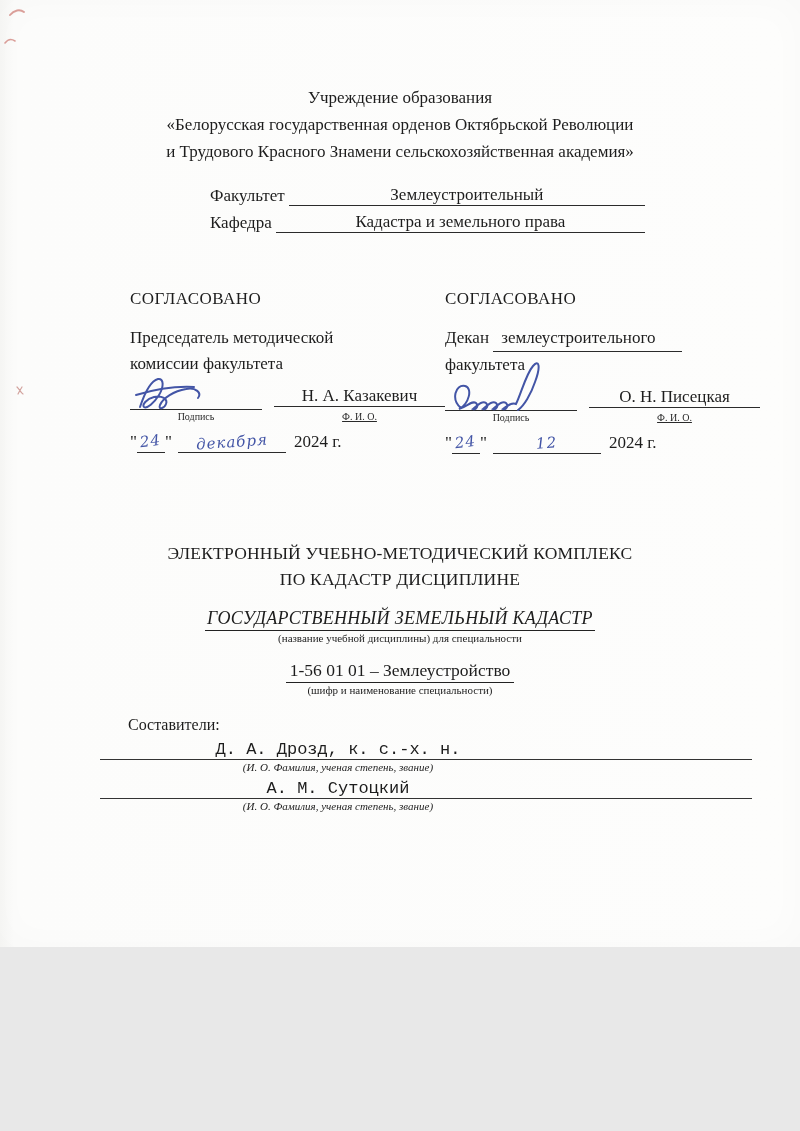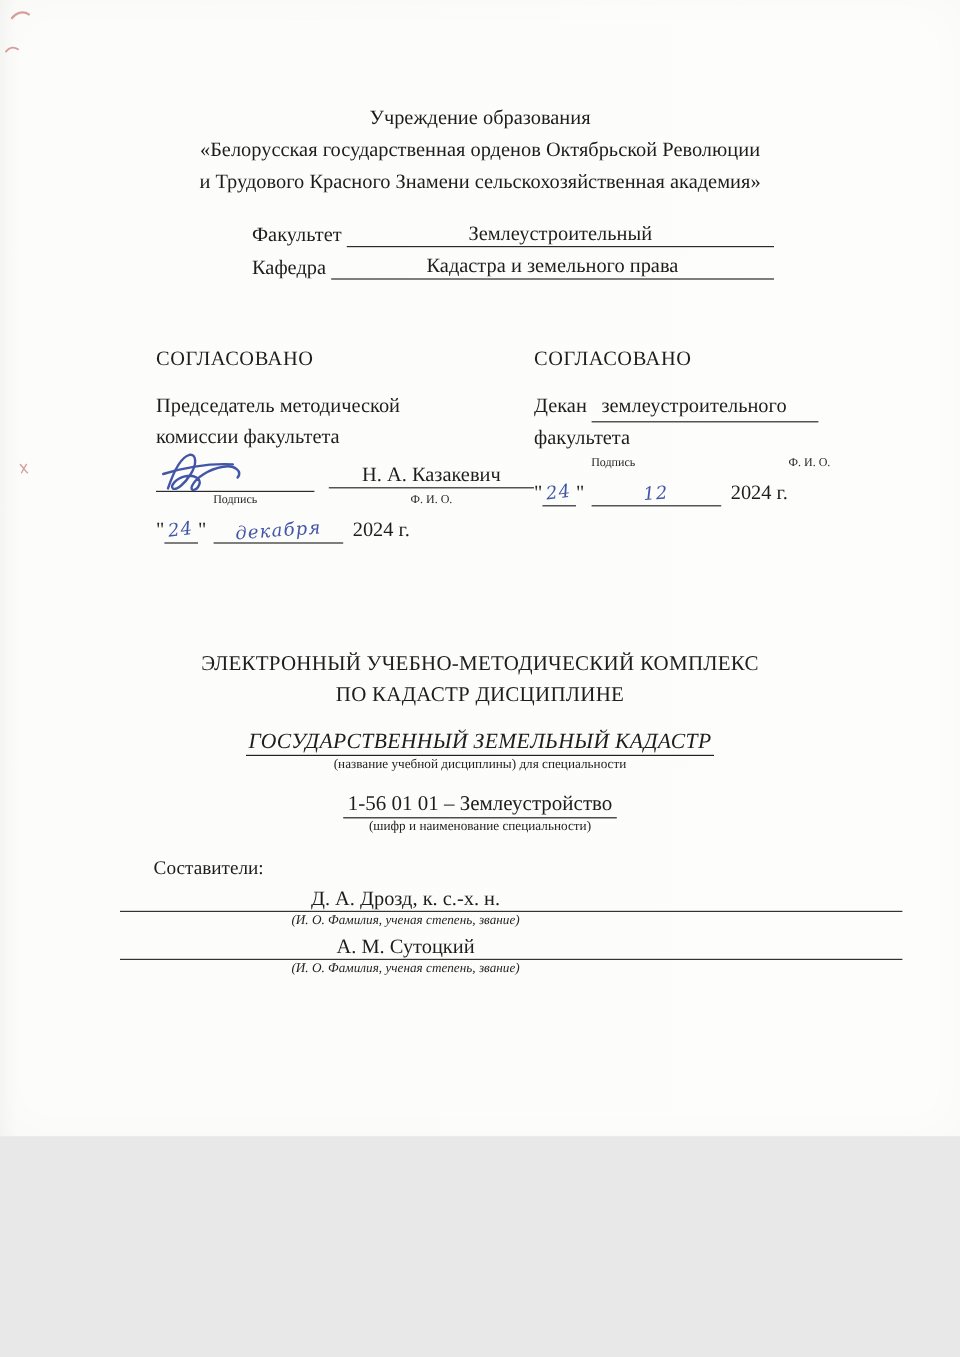--- a/index.html
+++ b/index.html
@@ -26,21 +26,21 @@
   .col.right{margin-left:0;}
   .agreed{letter-spacing:.5px;margin-bottom:16px;}
   .role{line-height:26px;}
   .dean-value{display:inline-block;border-bottom:1.3px solid #2b2b2b;padding:0 26px 0 8px;}
   .sigrow{display:flex;align-items:center;margin-top:6px;height:26px;}
   .sigline{position:relative;width:132px;border-bottom:1.3px solid #2b2b2b;height:100%;}
   .sigline svg{position:absolute;left:2px;bottom:-6px;overflow:visible;}
   .namefield{flex:1;margin-left:12px;border-bottom:1.3px solid #2b2b2b;text-align:center;white-space:nowrap;}
   .caprow{display:flex;font-size:10px;color:#2a2a2a;margin-top:2px;}
   .cap-sig{width:132px;text-align:center;}
-  .cap-name{flex:1;margin-left:12px;text-align:center;}
+  .cap-name{flex:1;margin-left:12px;text-align:center;text-decoration:underline;}
   .daterow{display:flex;align-items:baseline;margin-top:10px;white-space:nowrap;}
   .q{font-size:17px;}
   .day{display:inline-block;min-width:28px;text-align:center;border-bottom:1.3px solid #2b2b2b;}
   .monthline{display:inline-block;min-width:108px;text-align:center;border-bottom:1.3px solid #2b2b2b;margin:0 8px 0 6px;}
   .year{font-size:17px;}
   .ink{
     font-family:"DejaVu Serif",serif;font-style:italic;
     color:#4355a6;font-size:15px;letter-spacing:1px;
   }
   .tilt1{display:inline-block;transform:rotate(-7deg) translateY(-1px);}
@@ -50,21 +50,21 @@
   .discipline{margin-top:16px;text-align:center;}
   .disc-name{display:inline-block;font-size:18px;border-bottom:1.4px solid #222;letter-spacing:.3px;padding:0 2px 1px;font-style:italic;}
   .small-cap{font-size:11px;color:#232323;margin-top:1px;text-align:center;}
   .specialties{margin-top:16px;text-align:center;}
   .spec-code{display:inline-block;font-size:17.5px;border-bottom:1.4px solid #222;padding:0 4px 1px;}
   .spec-gap{margin-top:6px;}
   
   .authors{margin-top:20px;font-size:16px;}
   .authors-label{margin-left:128px;}
   .author-line{margin:6px 48px 0 100px;border-bottom:1.2px solid #333;}
-  .author-name{display:block;width:73%;text-align:center;font-size:17px;white-space:nowrap;}
+  .author-name{display:block;width:73%;text-align:center;font-size:17px;white-space:nowrap;font-family:Liberation Mono, monospace;}
   .author-cap{margin:1px 48px 0 100px;}
   .author-cap span{display:block;width:73%;text-align:center;font-size:11px;color:#232323;font-style:italic;}
   
   .pen-mark{position:absolute;opacity:.55;}
   .sig-svg path{fill:none;stroke:#4355a6;stroke-width:2;stroke-linecap:round;}
 </style>
 </head>
 <body>
 
 <div class="page">
@@ -124,20 +124,28 @@
       </div>
     </div>
 
     <div class="col right">
       <div class="agreed">СОГЛАСОВАНО</div>
       <div class="role">
         <span>Декан</span>
         <span class="dean-value">землеустроительного</span>
       </div>
       <div class="role">факультета</div>
+      <div class="sigrow">
+        <span class="sigline">
+          <svg class="sig-svg" width="112" height="58" viewBox="0 0 112 58">
+            <path d="M14 50 C4 42 8 26 18 28 C26 30 22 46 12 51 C20 49 25 42 29 45 C32 48 29 52 26 51 C30 48 35 42 39 45 C42 48 39 52 36 51 C40 48 45 42 49 45 C52 48 49 52 46 51 C50 48 55 42 59 45 C62 48 59 52 56 51 C60 48 65 44 69 46 C74 36 79 16 86 8 C92 1 94 8 88 24 C84 36 77 48 71 52"></path>
+          </svg>
+        </span>
+        <span class="namefield">О. Н. Писецкая</span>
+      </div>
       <div class="caprow">
         <span class="cap-sig">Подпись</span>
         <span class="cap-name">Ф. И. О.</span>
       </div>
       <div class="daterow">
         <span class="q">"</span>
         <span class="day"><span class="ink tilt1">24</span></span>
         <span class="q">"</span>
         <span class="monthline"><span class="ink tilt2">12</span></span>
         <span class="year">2024 г.</span>

